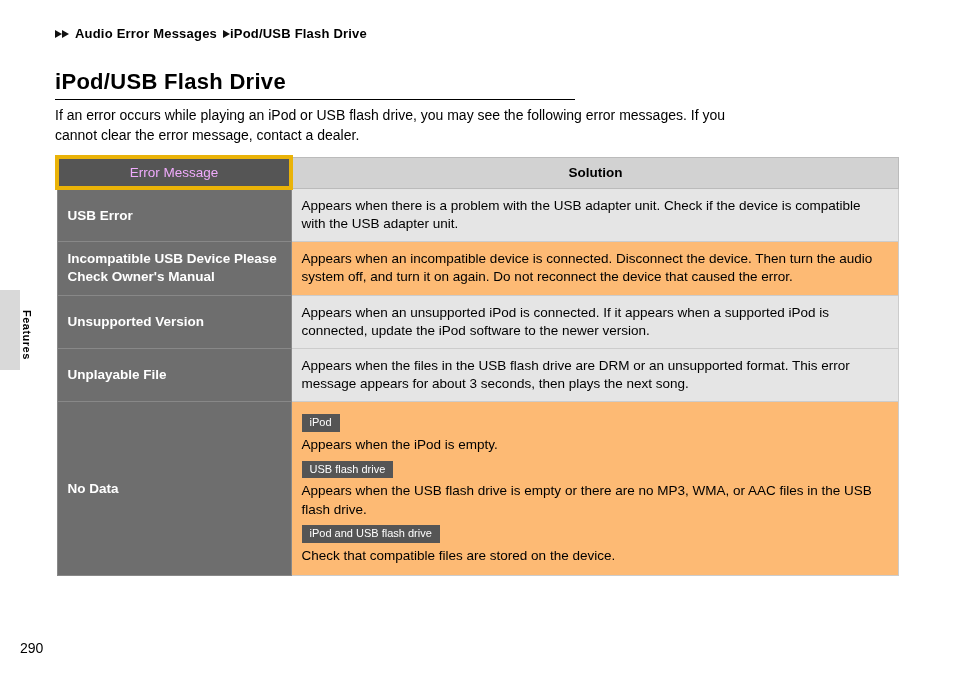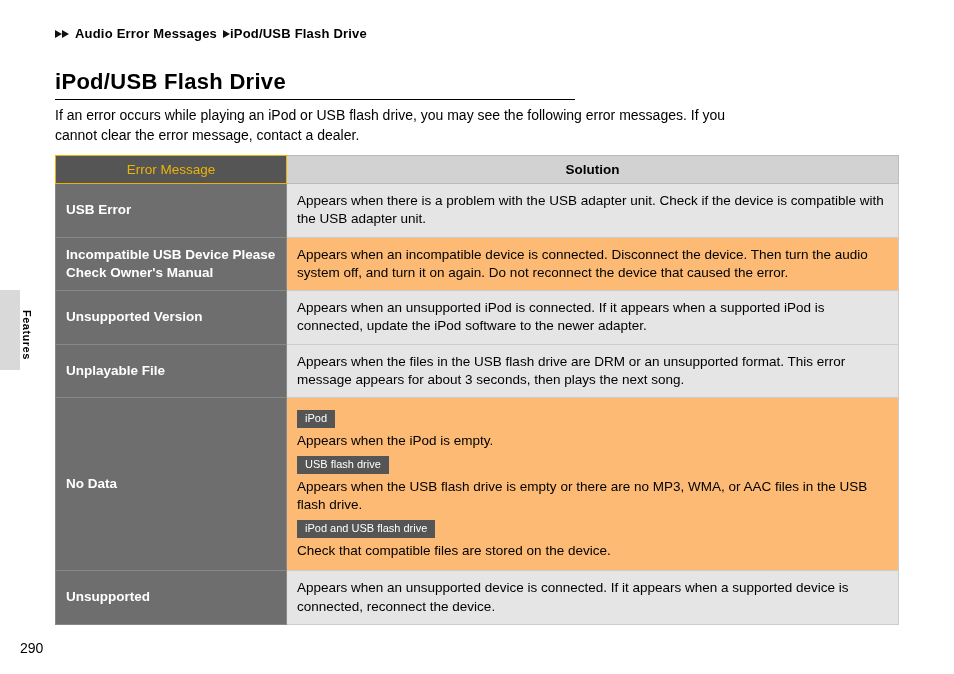--- a/index.html
+++ b/index.html
@@ -60,23 +60,23 @@
     border-collapse: collapse;
     font-size: 13.5px;
   }
   table.err th {
     text-align: center;
     font-weight: normal;
     padding: 6px 10px;
   }
   table.err th.msg-head {
     background: #555;
-    color: #eab308;
+    color: #f0abfc;
     width: 210px;
-    border: 1px solid #eab308;
+    border: 4px solid #eab308;
   }
   table.err th.sol-head {
     background: #d2d2d2;
     color: #000;
     font-weight: bold;
     border: 1px solid #bbb;
   }
   table.err td {
     padding: 8px 10px;
     vertical-align: middle;
@@ -160,21 +160,21 @@
       <td class="sol">Appears when there is a problem with the USB adapter unit. Check if the device is compatible with the USB adapter unit.</td>
     </tr>
 
     <tr class="even">
       <td class="msg">Incompatible USB Device Please Check Owner's Manual</td>
       <td class="sol">Appears when an incompatible device is connected. Disconnect the device. Then turn the audio system off, and turn it on again. Do not reconnect the device that caused the error.</td>
     </tr>
 
     <tr class="odd">
       <td class="msg">Unsupported Version</td>
-      <td class="sol">Appears when an unsupported iPod is connected. If it appears when a supported iPod is connected, update the iPod software to the newer adapter.</td>
+      <td class="sol">Appears when an unsupported iPod is connected. If it appears when a supported iPod is connected, update the iPod software to the newer version.</td>
     </tr>
 
 
     <tr class="odd">
       <td class="msg">Unplayable File</td>
       <td class="sol">Appears when the files in the USB flash drive are DRM or an unsupported format. This error message appears for about 3 seconds, then plays the next song.</td>
     </tr>
 
     <tr class="even">
       <td class="msg">No Data</td>
@@ -183,22 +183,18 @@
           <div><span class="chip">iPod</span></div>
           <div>Appears when the iPod is empty.</div>
           <div><span class="chip">USB flash drive</span></div>
           <div>Appears when the USB flash drive is empty or there are no MP3, WMA, or AAC files in the USB flash drive.</div>
           <div><span class="chip">iPod and USB flash drive</span></div>
           <div>Check that compatible files are stored on the device.</div>
         </div>
       </td>
     </tr>
 
-    <tr class="odd">
-      <td class="msg">Unsupported</td>
-      <td class="sol">Appears when an unsupported device is connected. If it appears when a supported device is connected, reconnect the device.</td>
-    </tr>
   </tbody>
     </table>
 
 </div>
 
 <div class="pagenum">290</div>
 
 </body></html>

